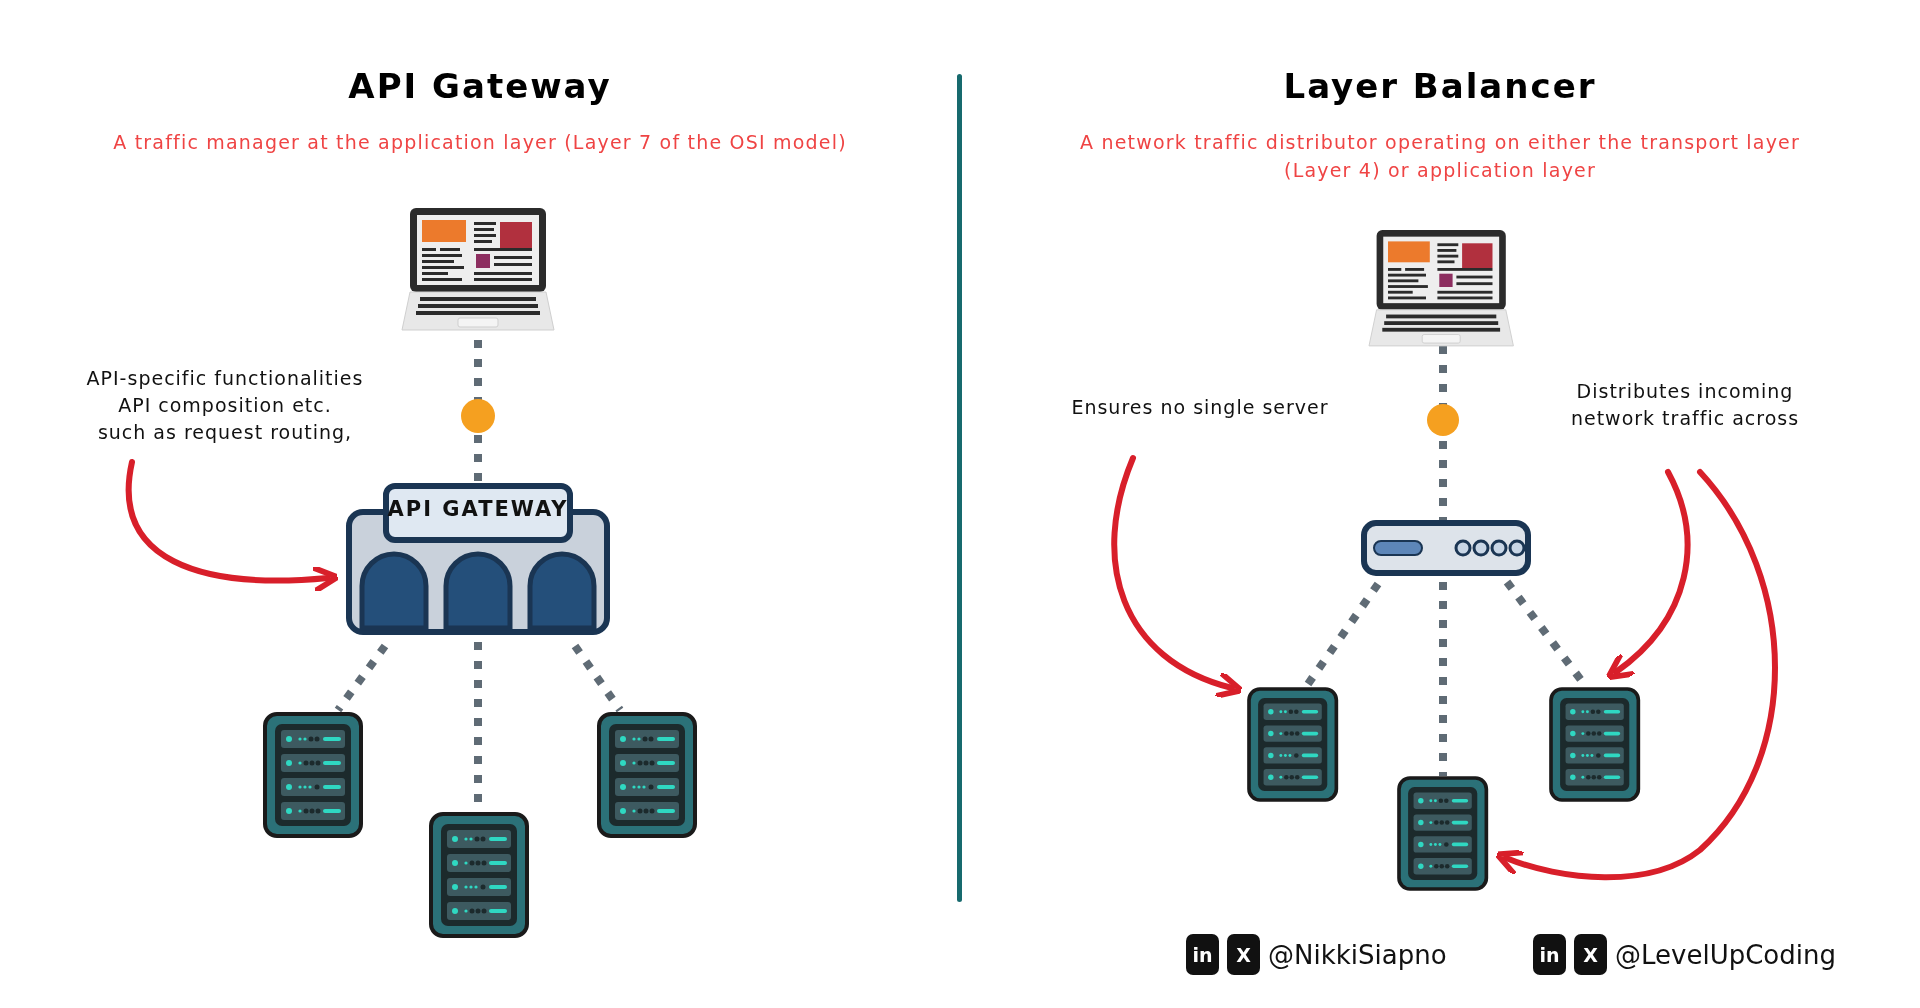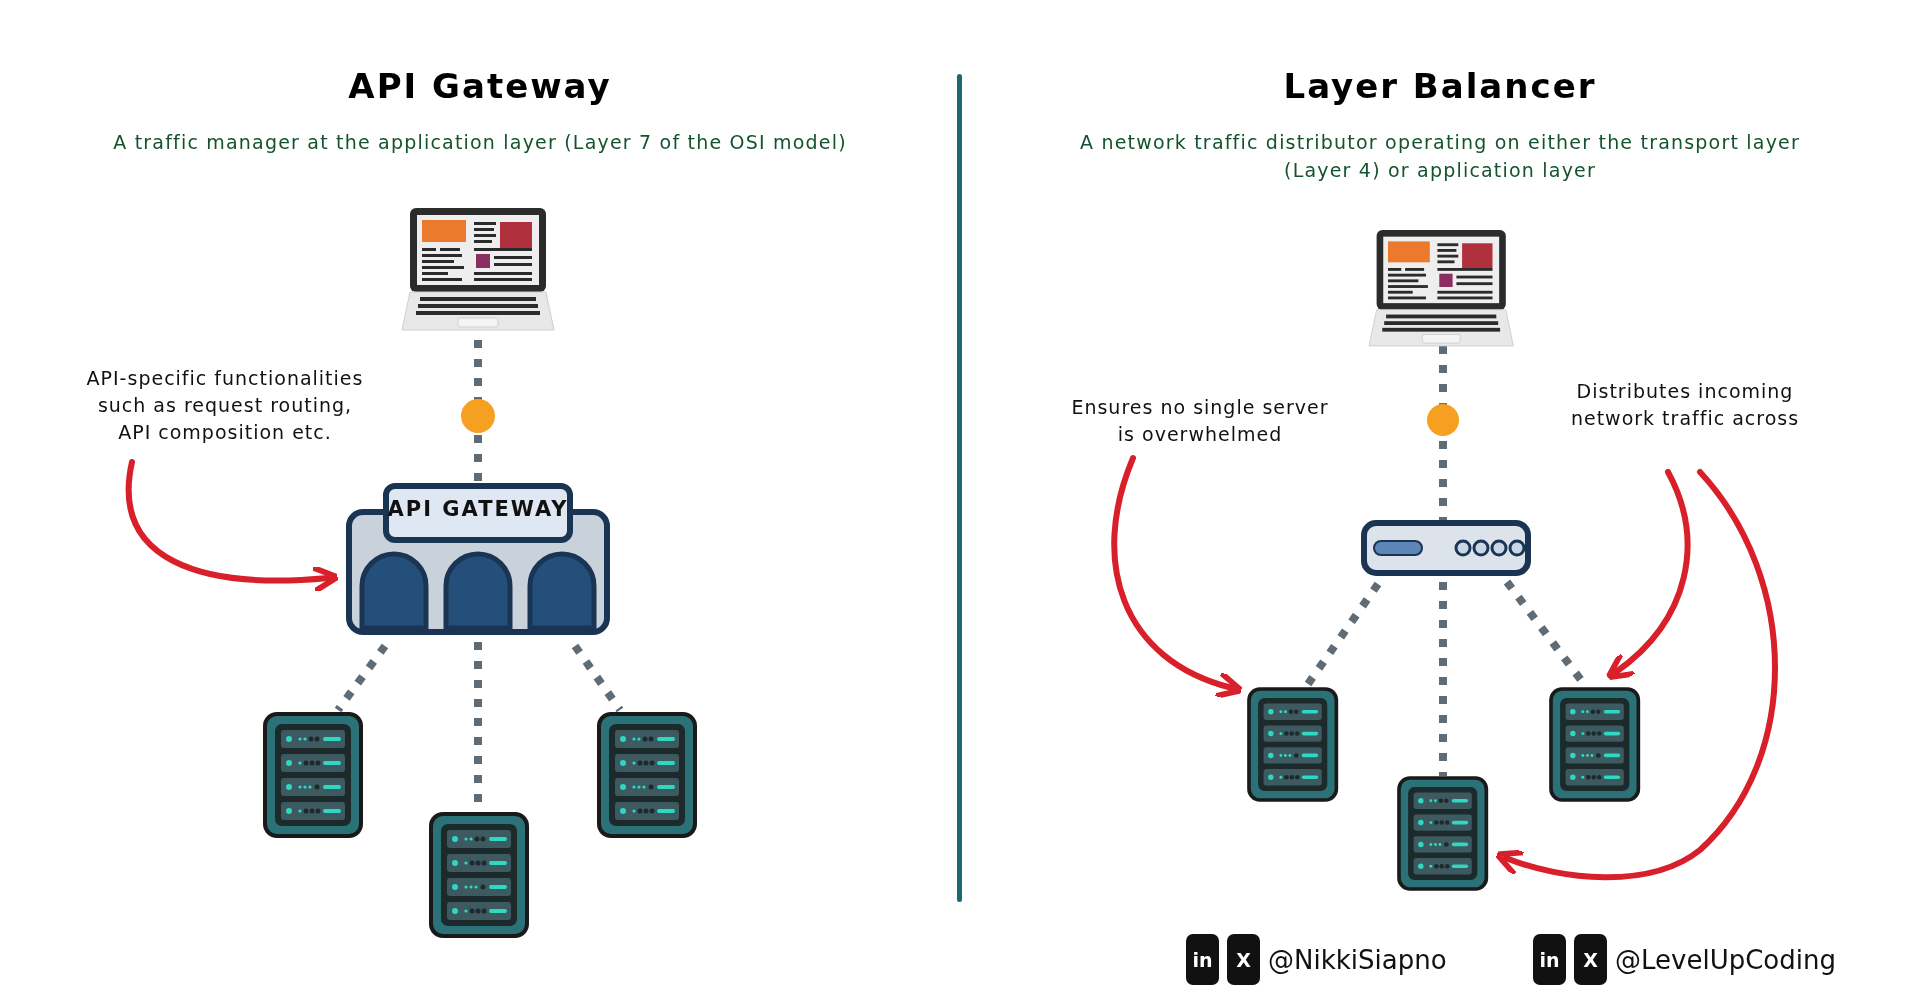--- a/index.html
+++ b/index.html
@@ -2,53 +2,52 @@
 <html><head>
 <meta charset="utf-8">
 <style>
   html, body { margin:0; padding:0; background:#ffffff; }
   body { width:1920px; height:1008px; position:relative; overflow:hidden;
          font-family:"DejaVu Sans", sans-serif; color:#111; }
   .abs { position:absolute; }
   .title { font-family:"DejaVu Sans", sans-serif; font-weight:bold; font-size:34px;
            letter-spacing:2px; text-align:center; color:#000; }
   .subtitle { font-family:"DejaVu Sans", sans-serif; font-size:19px; letter-spacing:1.2px;
-              text-align:center; color:#14532d; line-height:28px; }
+              text-align:center; color:#ef4444; line-height:28px; }
   .note { font-family:"DejaVu Sans", sans-serif; font-size:19px; letter-spacing:1px;
           text-align:center; color:#111; line-height:27px; }
   .divider { left:957px; top:74px; width:5px; height:828px; background:#176a6e;
              border-radius:3px; }
   svg.layer { position:absolute; left:0; top:0; width:1920px; height:1008px; pointer-events:none; }
   .footer { font-family:"DejaVu Sans", sans-serif; font-size:26px; color:#111; display:flex;
             align-items:center; gap:8px; }
-  .sq { width:33px; height:51px; background:#111; border-radius:7px; color:#fff;
+  .sq { width:33px; height:41px; background:#111; border-radius:7px; color:#fff;
         display:flex; align-items:center; justify-content:center; font-weight:bold; font-size:19px; }
   .gw-sign { font-family:"DejaVu Sans", sans-serif; font-weight:bold; font-size:21px; letter-spacing:2px; }
 </style>
 </head>
 <body>
 
 <div class="abs title" style="left:280px; top:66px; width:400px;">API Gateway</div>
 <div class="abs subtitle" style="left:40px; top:128px; width:880px;">A traffic manager at the application layer (Layer 7 of the OSI model)</div>
 <div class="abs note" style="left:40px; top:365px; width:370px;">
   <div>API-specific functionalities</div>
+  <div>API composition etc.</div>
   <div>such as request routing,</div>
-  <div>API composition etc.</div>
 </div>
 
 <div class="abs divider"></div>
 
 <div class="abs title" style="left:1240px; top:66px; width:400px;">Layer Balancer</div>
 <div class="abs subtitle" style="left:1000px; top:128px; width:880px;text-align:center;">
   <div>A network traffic distributor operating on either the transport layer</div>
   <div>(Layer 4) or application layer</div>
 </div>
 <div class="abs note" style="left:1040px; top:394px; width:320px;">
   <div>Ensures no single server</div>
-  <div>is overwhelmed</div>
 </div>
 <div class="abs note" style="left:1530px; top:378px; width:310px;">
   <div>Distributes incoming</div>
   <div>network traffic across</div>
 </div>
 
 <svg class="layer" viewBox="0 0 1920 1008">
   <defs>
     <g id="laptop">
       <rect x="8" y="0" width="136" height="84" rx="6" fill="#2b2b2b"></rect>

